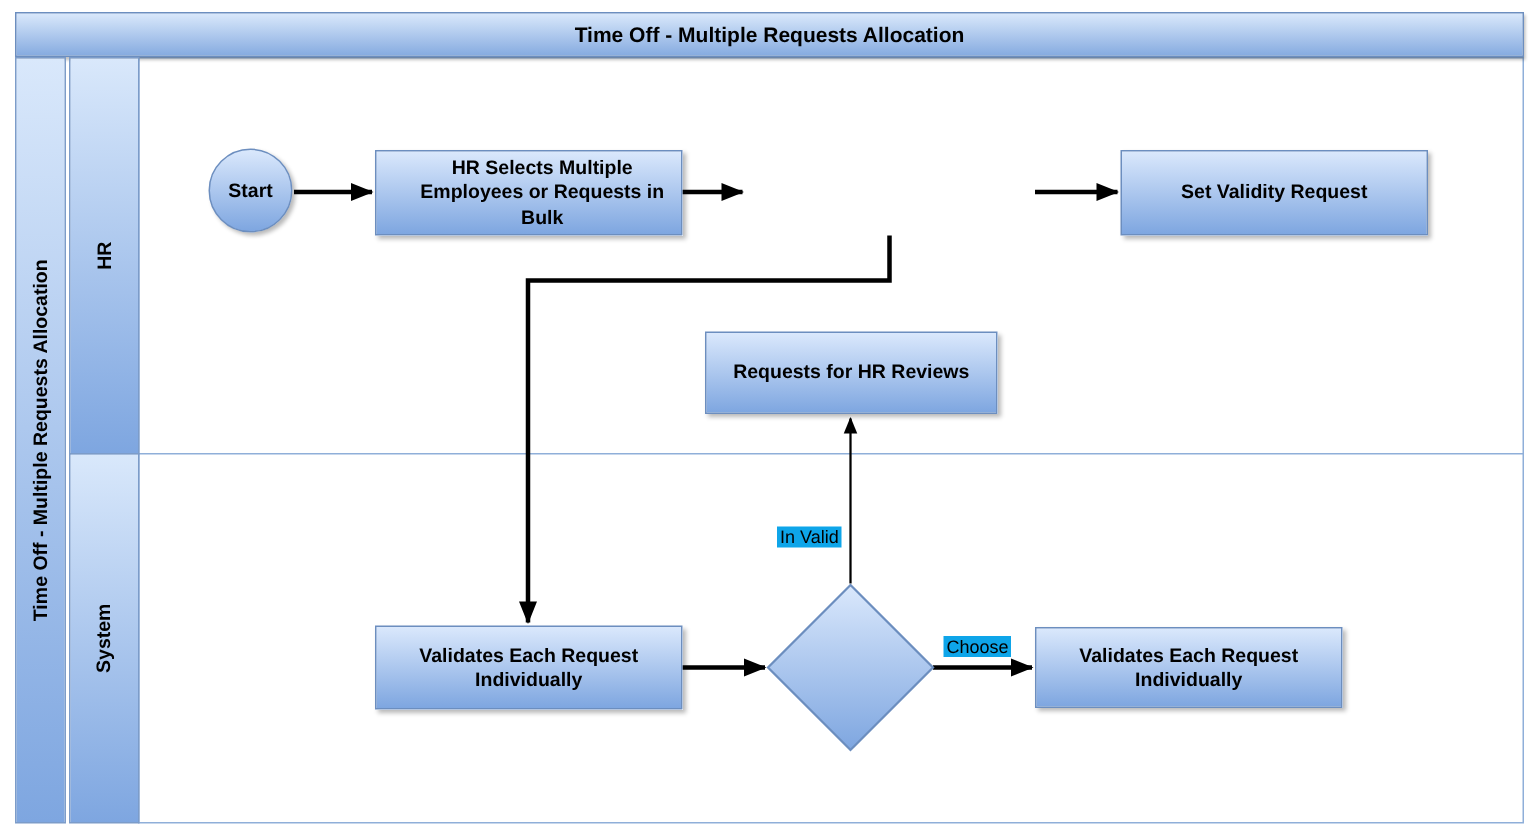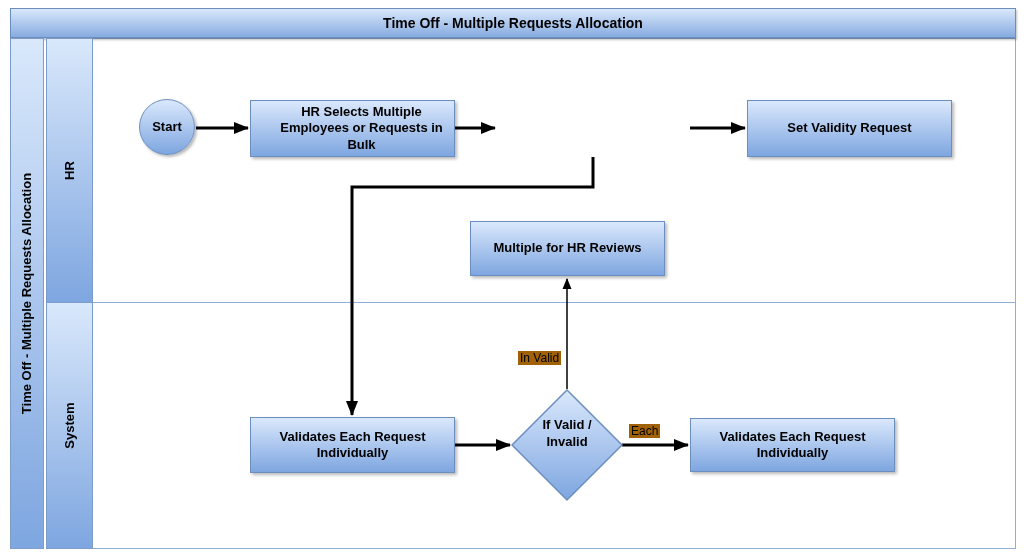--- a/index.html
+++ b/index.html
@@ -46,21 +46,21 @@
   .n-validate-left{left:250px;top:417px;width:205px;height:56px;}
   .n-validate-right{left:690px;top:418px;width:205px;height:54px;}
   .diamond-svg{position:absolute;left:508px;top:386px;}
   .diamond-label{
     position:absolute;left:522px;top:417px;width:90px;
     text-align:center;font-weight:bold;font-size:13px;line-height:1.3;
   }
   
   .edges{position:absolute;left:0;top:0;}
   .edge-label{
-    position:absolute;font-size:12px;background:#a16207;padding:0 2px;white-space:nowrap;
+    position:absolute;font-size:12px;background:#0ea5e9;padding:0 2px;white-space:nowrap;
   }
   .lbl-valid{left:629px;top:424px;}
   .lbl-invalid{left:518px;top:351px;}
 </style>
 </head>
 <body>
 
 <div class="stage">
 
   <div class="content-area"></div>
@@ -107,43 +107,42 @@
     <path d="M455,445 H510" stroke="#000" stroke-width="3" fill="none" marker-end="url(#ahThick)"></path>
 
     <path d="M622,445 H688" stroke="#000" stroke-width="3" fill="none" marker-end="url(#ahThick)"></path>
 
     <path d="M567,389 V279" stroke="#000" stroke-width="1.5" fill="none" marker-end="url(#ahThin)"></path>
   </svg>
 
   <svg class="diamond-svg" width="118" height="118" viewBox="0 0 118 118">
     <polygon points="59,4 114,59 59,114 4,59" fill="url(#gradShape)" stroke="#6c8ebf" stroke-width="1.5"></polygon>
   </svg>
-  <div class="diamond-label">If Valid / Invalid</div>
 
   <div class="node n-start">
     <span>Start</span>
   </div>
 
   <div class="node n-select">
     <span>HR Selects Multiple Employees or Requests in Bulk</span>
   </div>
 
 
   <div class="node n-validity">
     <span>Set Validity Request</span>
   </div>
 
   <div class="node n-flagged">
-    <span>Multiple for HR Reviews</span>
+    <span>Requests for HR Reviews</span>
   </div>
 
   <div class="node n-validate-left">
     <span>Validates Each Request Individually</span>
   </div>
 
   <div class="node n-validate-right">
     <span>Validates Each Request Individually</span>
   </div>
 
-  <div class="edge-label lbl-valid">Each</div>
+  <div class="edge-label lbl-valid">Choose</div>
   <div class="edge-label lbl-invalid">In Valid</div>
 
 </div>
 
 </body></html>

